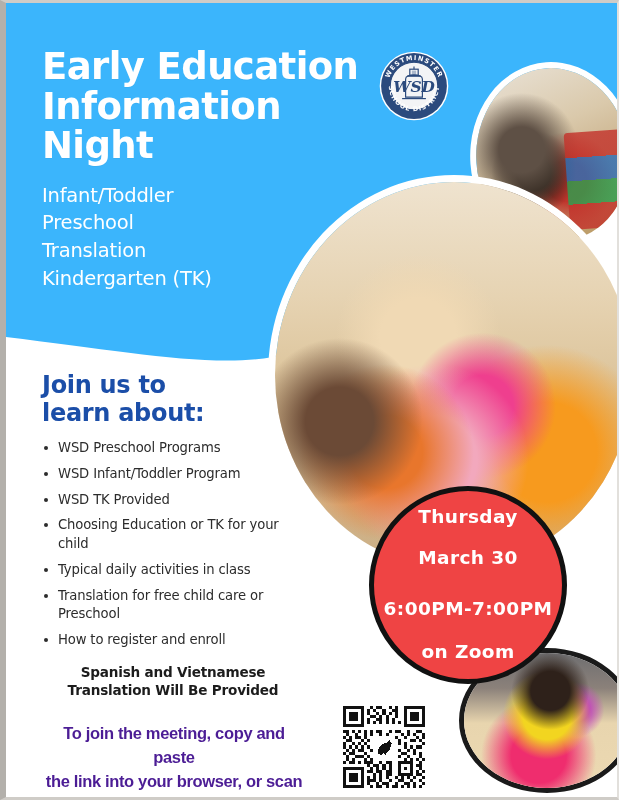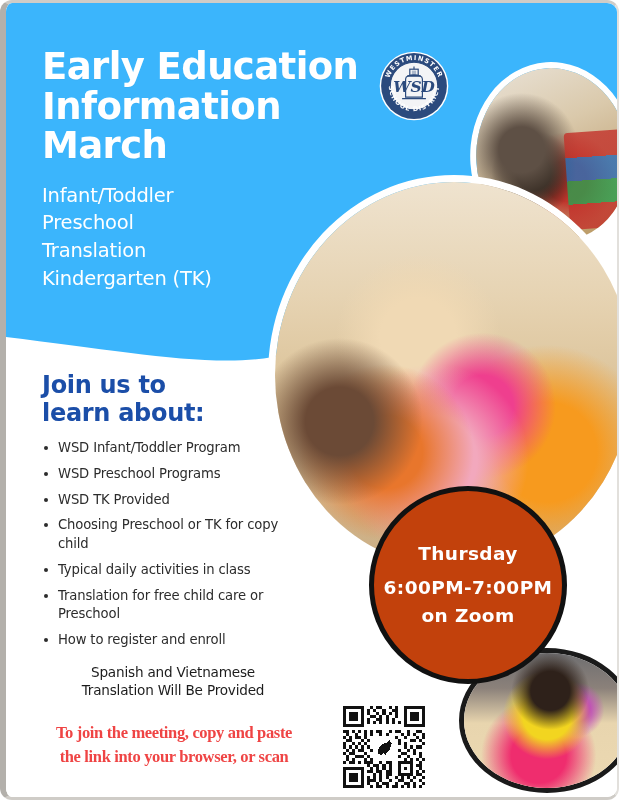--- a/index.html
+++ b/index.html
@@ -16,21 +16,20 @@
     position: relative;
     width: 619px;
     height: 800px;
     background: #ffffff;
     overflow: hidden;
     box-sizing: border-box;
     border-left: 6px solid #b3b0ab;
     border-top: 3px solid #cfccc7;
     border-right: 2px solid #e2e0dc;
     border-bottom: 3px solid #cfccc7;
-    border-radius: 12px;
   }
 
   .canvas {
     position: absolute;
     inset: 0;
     overflow: hidden;
     background: #ffffff;
   }
 
   
@@ -163,29 +162,29 @@
   }
 
   
   .event-circle {
     position: absolute;
     left: 363px;
     top: 483px;
     width: 198px;
     height: 198px;
     border-radius: 50%;
-    background: #c2410c;
+    background: #ef4444;
     border: 5px solid #111111;
     box-sizing: border-box;
     z-index: 8;
     display: flex;
     flex-direction: column;
     align-items: center;
     justify-content: center;
-    gap: 2px;
+    gap: 18px;
     text-align: center;
   }
   .event-line {
     color: #ffffff;
     font-family: "DejaVu Sans", sans-serif;
     font-weight: 700;
     font-size: 18.5px;
     letter-spacing: 0.4px;
     line-height: 1.22;
   }
@@ -233,32 +232,32 @@
     height: 4px;
     border-radius: 50%;
     background: #2c2c2c;
   }
 
   .translation {
     margin-top: 13px;
     text-align: center;
     color: #1c1c1c;
     font-family: "DejaVu Sans", sans-serif;
-    font-weight: 400;
+    font-weight: 700;
     font-size: 13.6px;
     line-height: 1.33;
     letter-spacing: -0.2px;
     padding-right: 6px;
   }
 
   .join-instructions {
     margin-top: 22px;
     text-align: center;
-    color: #ef4444;
-    font-family: Liberation Serif, serif;
+    color: #4c1d95;
+    font-family: Liberation Sans, sans-serif;
     font-weight: 700;
     font-size: 16.5px;
     line-height: 1.46;
     letter-spacing: -0.35px;
     padding-right: 4px;
   }
 
   
   .qr {
     position: absolute;
@@ -278,21 +277,21 @@
 
     <svg class="blue-wave" viewBox="0 0 619 420" preserveAspectRatio="none" aria-hidden="true">
       <path d="M0,0 L619,0 L619,112 C560,108 500,140 455,190
                C408,243 378,300 316,337 C252,375 150,352 0,334 Z" fill="#3BB5FC"></path>
     </svg>
 
     <div class="header-text">
       <h1 class="main-title">
         <span>Early Education</span><br>
         <span>Information</span><br>
-        <span>March</span>
+        <span>Night</span>
       </h1>
       <div class="sub-title">
         <span>Infant/Toddler</span><br>
         <span>Preschool</span><br>
         <span>Translation</span><br>
         <span>Kindergarten (TK)</span>
       </div>
     </div>
 
     <svg class="seal" viewBox="0 0 100 100">
@@ -329,35 +328,36 @@
     <div class="photo photo-circletime">
       <div class="px px-circletime"></div>
     </div>
 
     <div class="photo photo-painting">
       <div class="px px-painting"></div>
     </div>
 
     <div class="event-circle">
       <div class="event-line">Thursday</div>
+      <div class="event-line">March 30</div>
       <div class="event-line spaced-top">6:00PM-7:00PM</div>
       <div class="event-line spaced-bottom">on Zoom</div>
     </div>
 
     <div class="body-col">
       <h2 class="join-heading">
         <span>Join us to</span><br>
         <span>learn about:</span>
       </h2>
 
       <ul class="bullets">
+        <li>WSD Preschool Programs</li>
         <li>WSD Infant/Toddler Program</li>
-        <li>WSD Preschool Programs</li>
         <li>WSD TK Provided</li>
-        <li>Choosing Preschool or TK for copy child</li>
+        <li>Choosing Education or TK for your child</li>
         <li>Typical daily activities in class</li>
         <li>Translation for free child care or Preschool</li>
         <li>How to register and enroll</li>
       </ul>
 
       <div class="translation">
         <span>Spanish and Vietnamese</span><br>
         <span>Translation Will Be Provided</span>
       </div>
 

